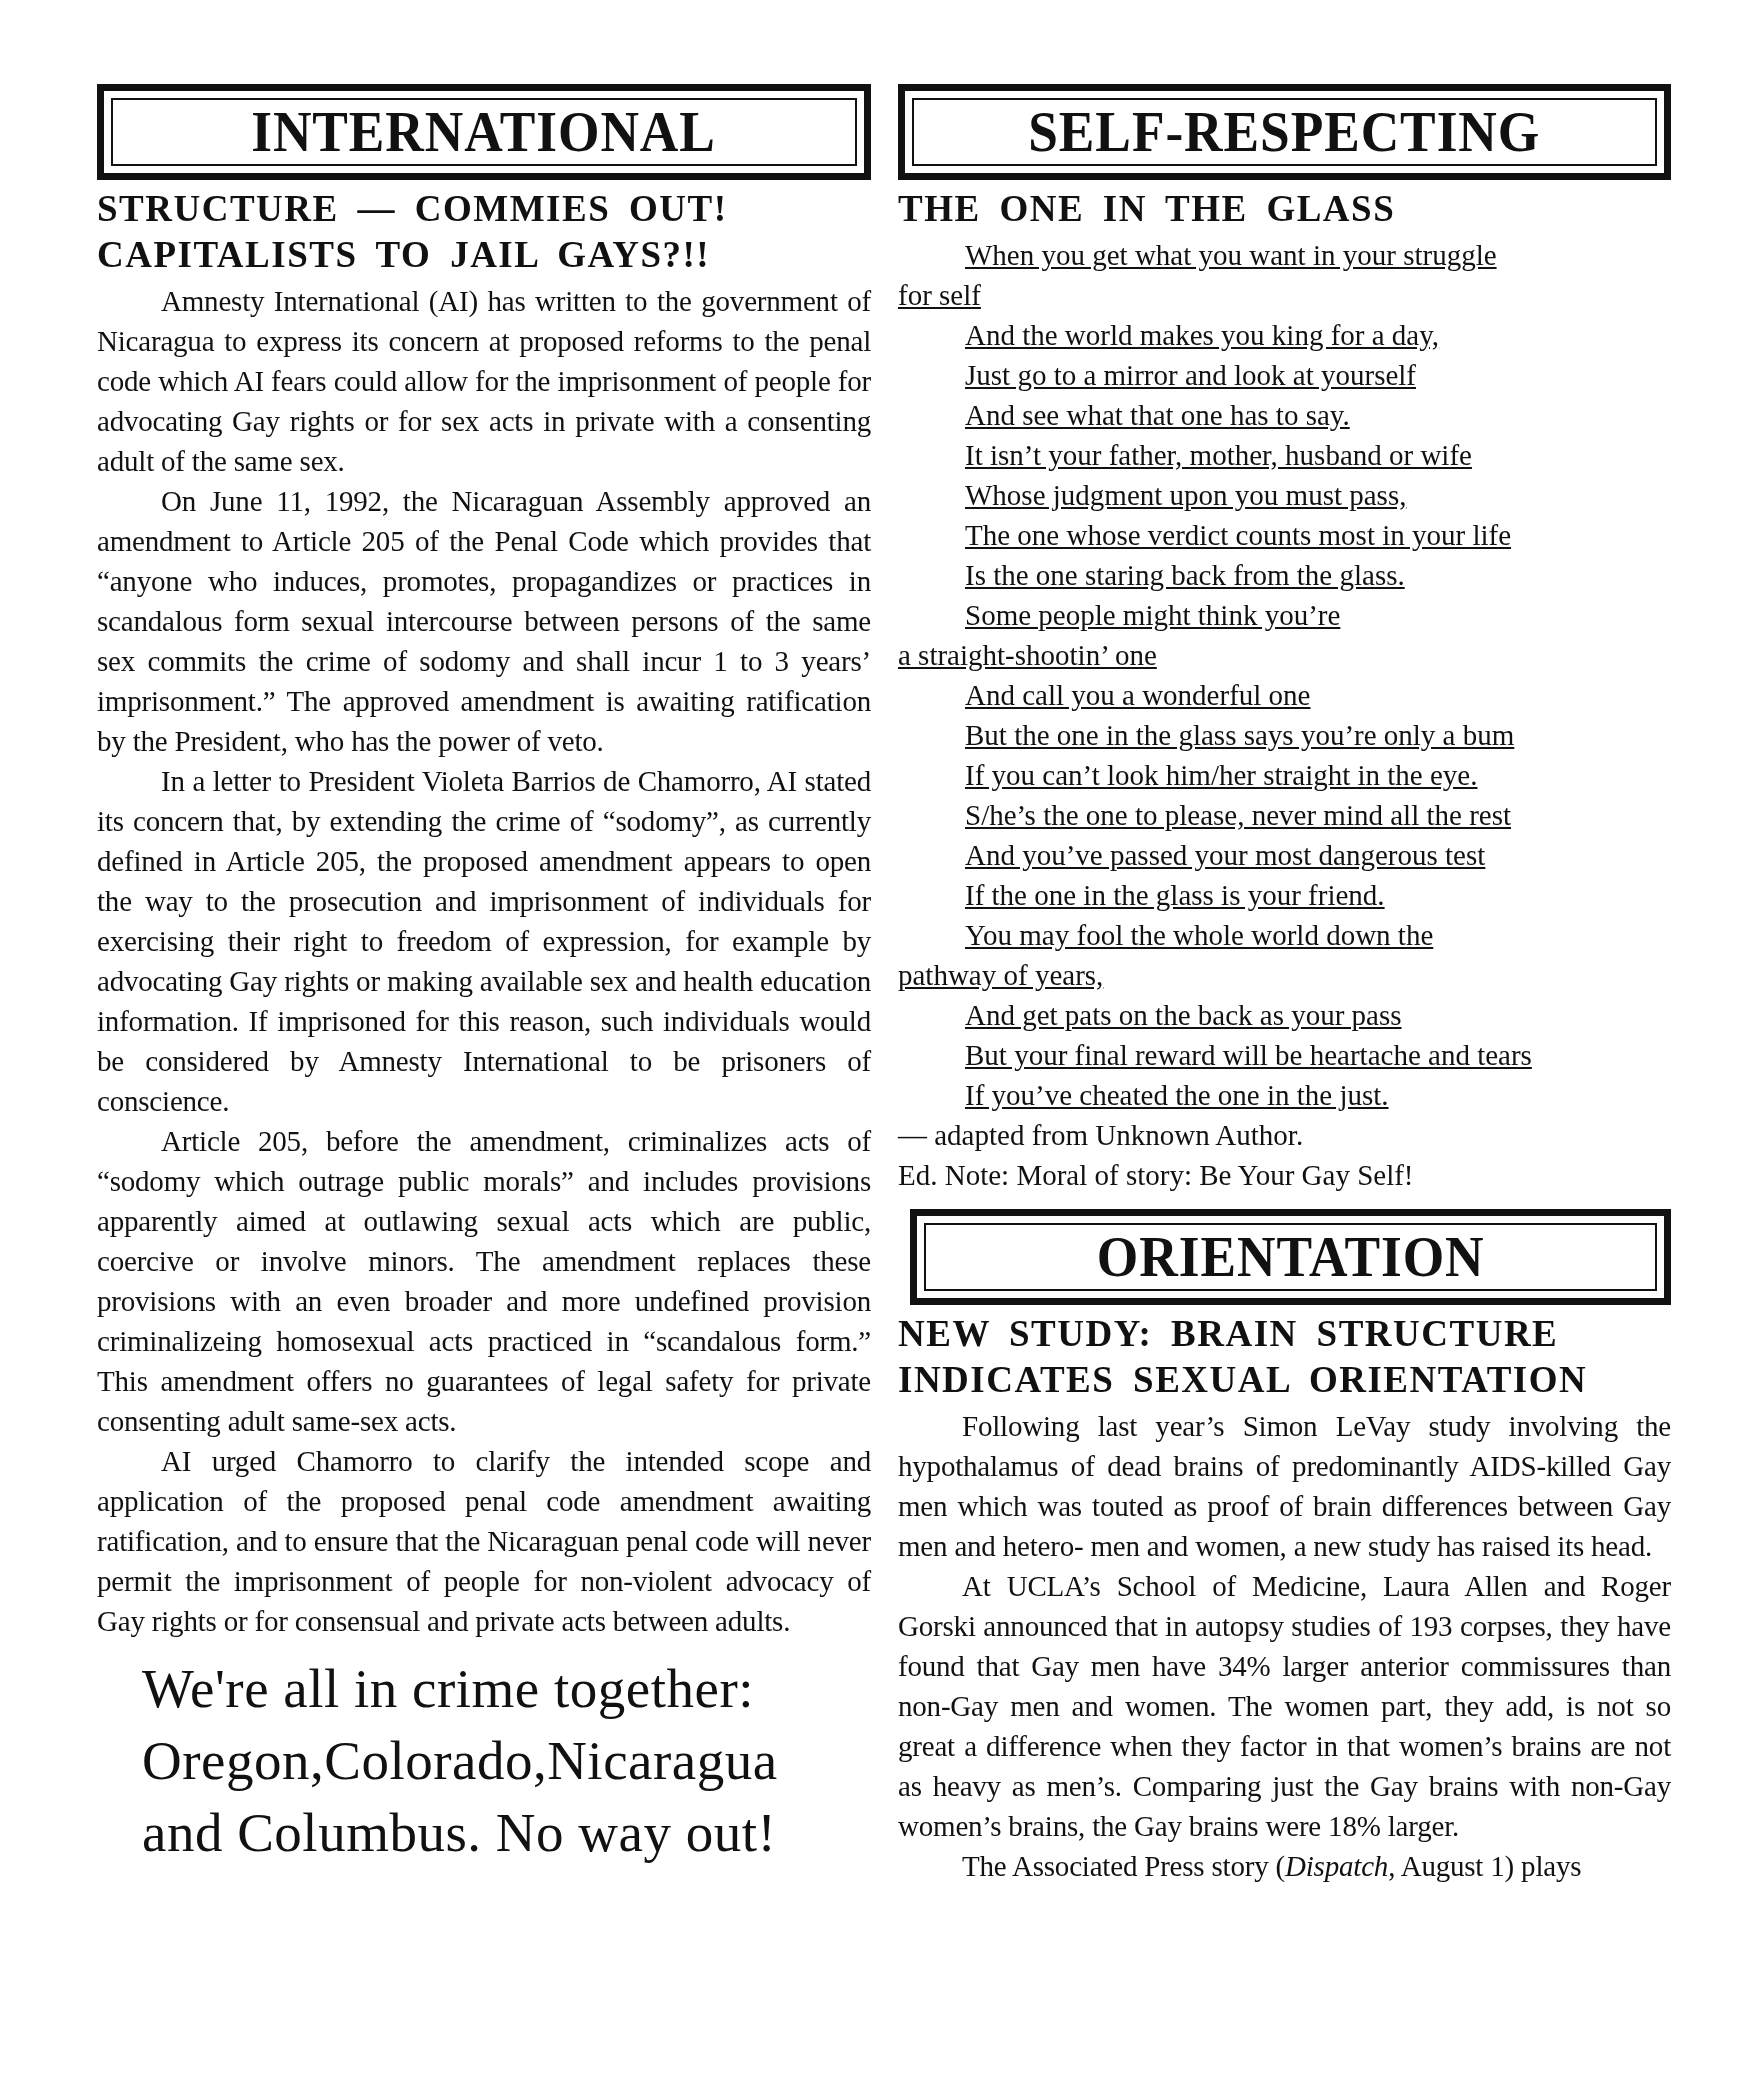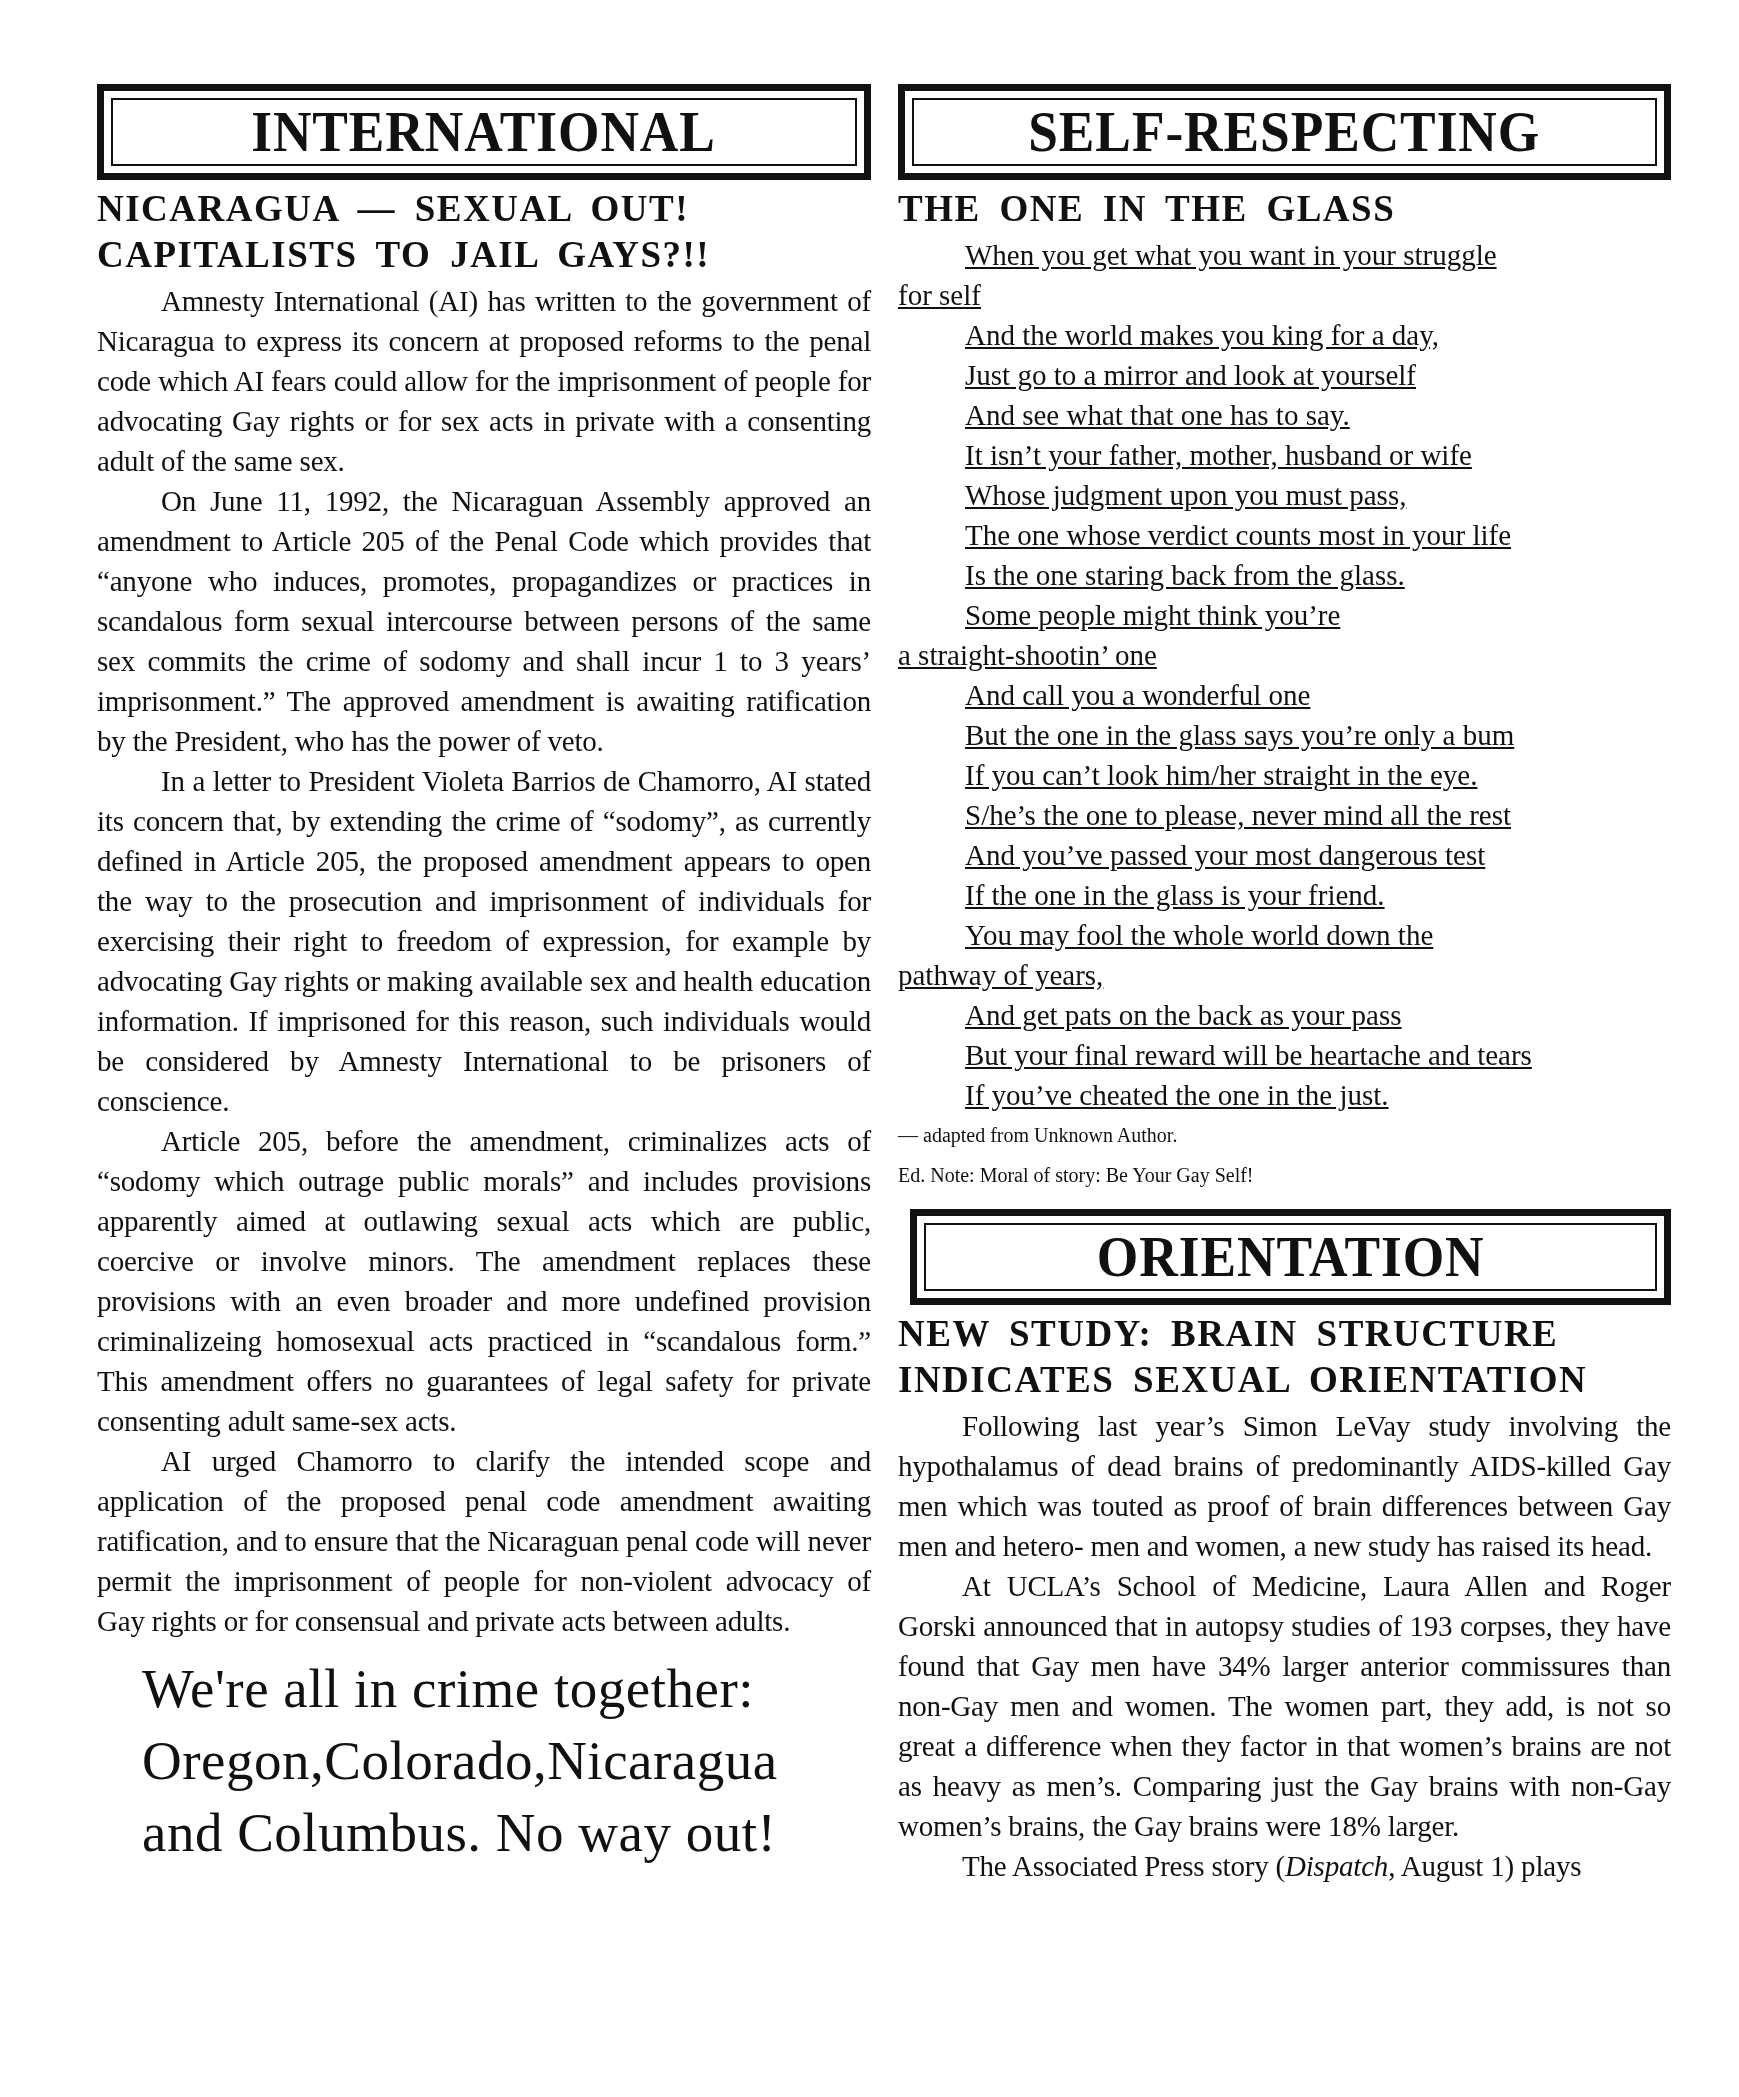--- a/index.html
+++ b/index.html
@@ -48,21 +48,21 @@
     line-height: 40px;
     text-align: justify;
     letter-spacing: -0.2px;
   }
   .para { margin: 0; text-indent: 64px; }
 
   .poem { font-size: 29px; line-height: 40px; }
   .poem .pline { display: block; white-space: nowrap; text-decoration: underline; }
   .poem .pline.indent { padding-left: 67px; }
   .poem .pline.flush { padding-left: 0; }
-  .credit, .ednote { display: block; font-size: 20px; line-height: 40px; white-space: nowrap; }
+  .credit, .ednote { display: block; font-size: 29px; line-height: 40px; white-space: nowrap; }
 
   .slogan {
     font-family: "Liberation Serif", serif;
     font-size: 55px;
     line-height: 72px;
     margin: 12px 0 0 45px;
     letter-spacing: 0.5px;
   }
   .slogan .sline { display: block; white-space: nowrap; }
 
@@ -73,21 +73,21 @@
 <body>
 
 <div class="col col-left">
   <div class="section-box">
     <div class="section-box-inner">
       <span class="section-title">INTERNATIONAL</span>
     </div>
   </div>
 
   <div class="headline">
-    <span class="line">NICARAGUA — SEXUAL OUT!</span>
+    <span class="line">STRUCTURE — COMMIES OUT!</span>
     <span class="line">CAPITALISTS TO JAIL GAYS?!!</span>
   </div>
 
   <div class="body-text">
     <p class="para">Amnesty International (AI) has written to the government of Nicaragua to express its concern at proposed reforms to the penal code which AI fears could allow for the imprisonment of people for advocating Gay rights or for sex acts in private with a consenting adult of the same sex.</p>
     <p class="para">On June 11, 1992, the Nicaraguan Assembly approved an amendment to Article 205 of the Penal Code which provides that “anyone who induces, promotes, propagandizes or practices in scandalous form sexual intercourse between persons of the same sex commits the crime of sodomy and shall incur 1 to 3 years’ imprisonment.” The approved amendment is awaiting ratification by the President, who has the power of veto.</p>
     <p class="para">In a letter to President Violeta Barrios de Chamorro, AI stated its concern that, by extending the crime of “sodomy”, as currently defined in Article 205, the proposed amendment appears to open the way to the prosecution and imprisonment of individuals for exercising their right to freedom of expression, for example by advocating Gay rights or making available sex and health education information. If imprisoned for this reason, such individuals would be considered by Amnesty International to be prisoners of conscience.</p>
     <p class="para">Article 205, before the amendment, criminalizes acts of “sodomy which outrage public morals” and includes provisions apparently aimed at outlawing sexual acts which are public, coercive or involve minors. The amendment replaces these provisions with an even broader and more undefined provision criminalizeing homosexual acts practiced in “scandalous form.” This amendment offers no guarantees of legal safety for private consenting adult same-sex acts.</p>
     <p class="para">AI urged Chamorro to clarify the intended scope and application of the proposed penal code amendment awaiting ratification, and to ensure that the Nicaraguan penal code will never permit the imprisonment of people for non-violent advocacy of Gay rights or for consensual and private acts between adults.</p>
   </div>

